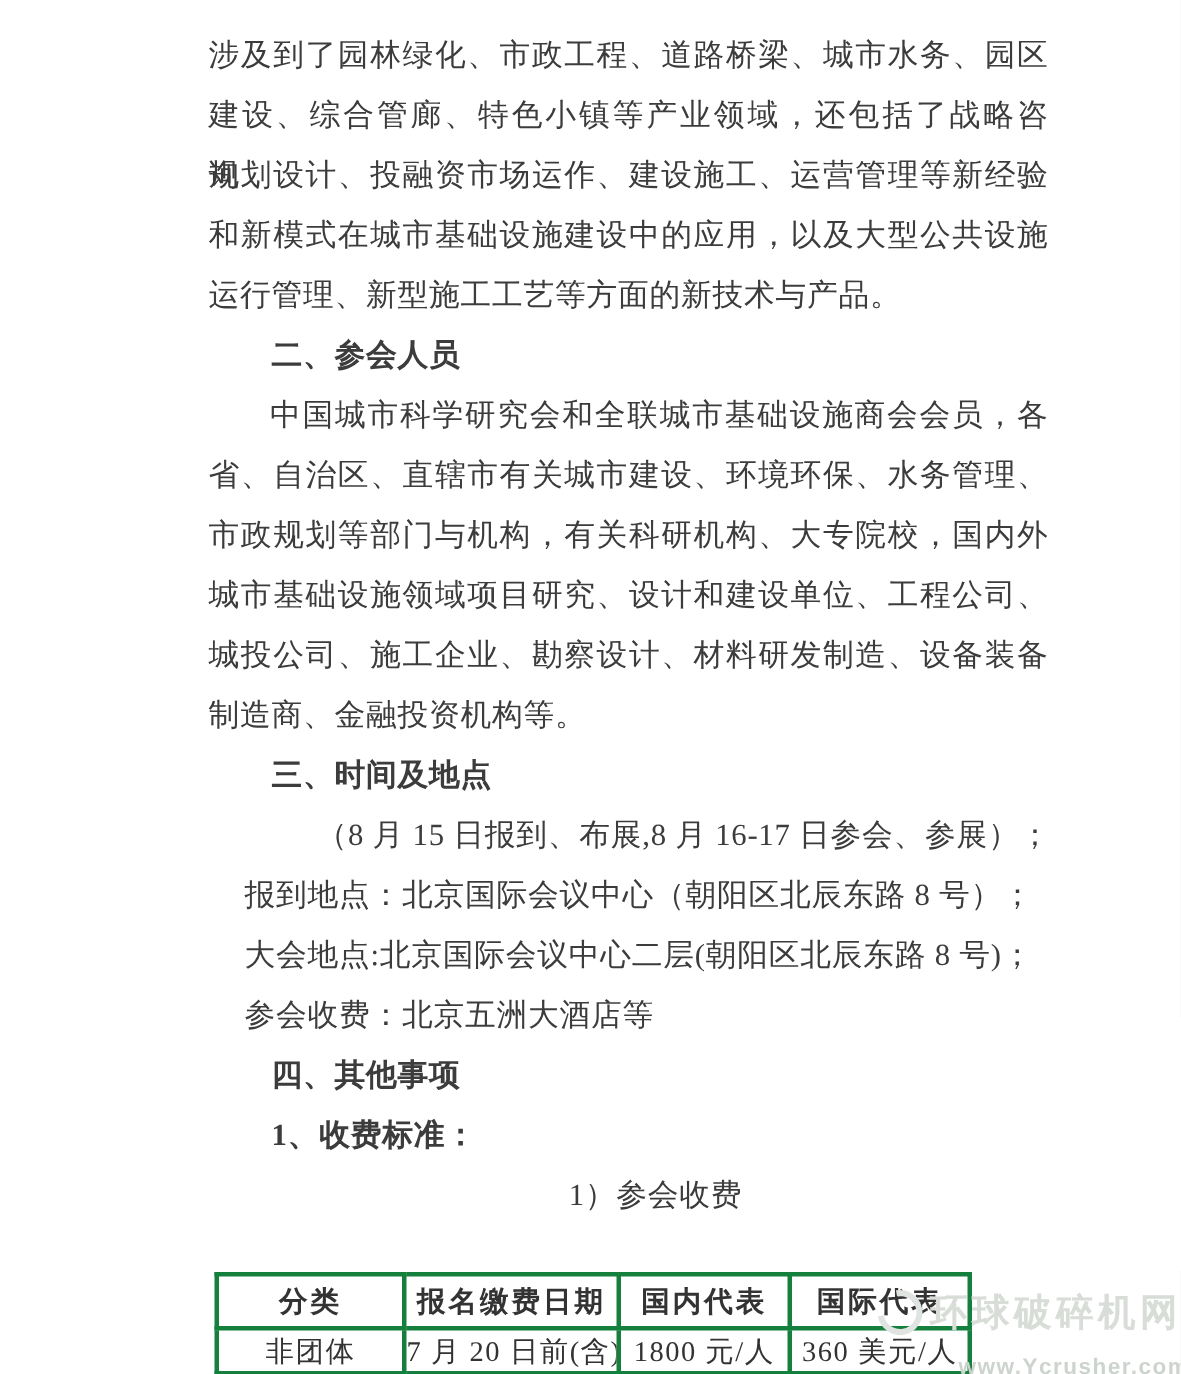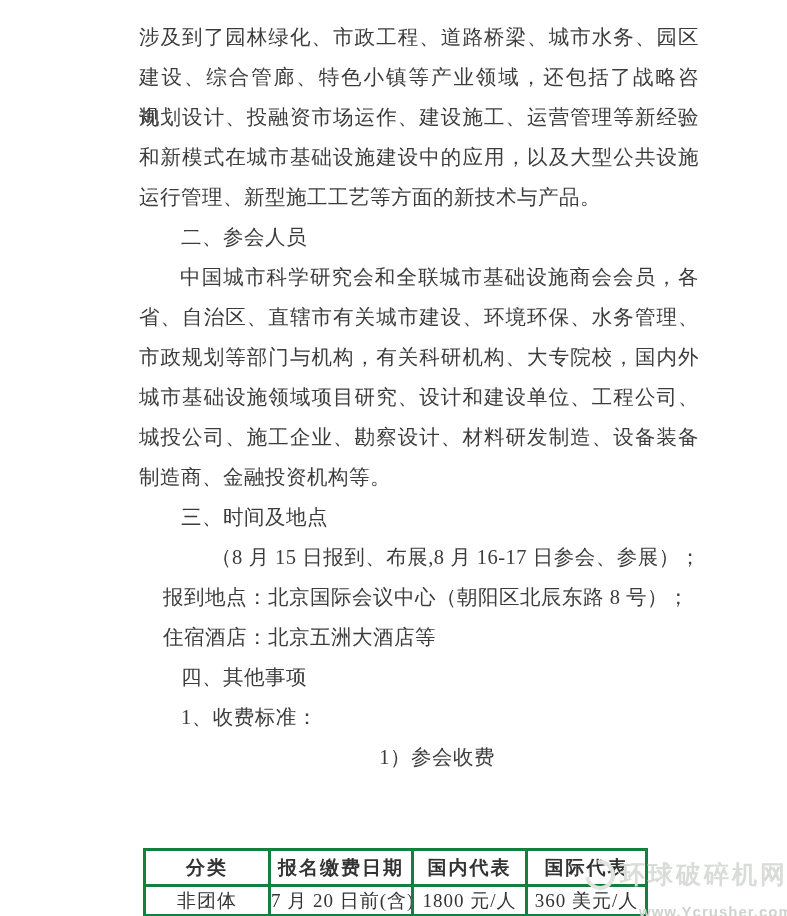--- a/index.html
+++ b/index.html
@@ -16,21 +16,21 @@
     position:absolute;left:113px;top:17px;width:560px;margin-left:26px;
   }
   .ln{
     height:40px;line-height:40px;
     font-size:20.5px;
     white-space:nowrap;
     letter-spacing:0.5px;
   }
   .j{ text-align:justify; text-align-last:justify; white-space:normal; }
   .fi{ padding-left:41px; }   
-  .ind2{ padding-left:42px; } 
+  .ind2{ padding-left:42px;font-weight:bold; } 
   .indS{ padding-left:24px; } 
   .indL{ padding-left:72px; } 
   .indM{ padding-left:36px;text-align:center; } 
 
   table.fees{
     position:absolute;left:143px;top:848px;width:502px;
     border-collapse:collapse;table-layout:fixed;
     font-size:19px;color:#333;
   }
   table.fees th, table.fees td{
@@ -79,21 +79,22 @@
     <div class="ln ind2">二、参会人员</div>
     <div class="ln j fi">中国城市科学研究会和全联城市基础设施商会会员，各</div>
     <div class="ln j">省、自治区、直辖市有关城市建设、环境环保、水务管理、</div>
     <div class="ln j">市政规划等部门与机构，有关科研机构、大专院校，国内外</div>
     <div class="ln j">城市基础设施领域项目研究、设计和建设单位、工程公司、</div>
     <div class="ln j">城投公司、施工企业、勘察设计、材料研发制造、设备装备</div>
     <div class="ln">制造商、金融投资机构等。</div>
     <div class="ln ind2">三、时间及地点</div>
     <div class="ln indL">（8 月 15 日报到、布展,8 月 16-17 日参会、参展）；</div>
     <div class="ln indS">报到地点：北京国际会议中心（朝阳区北辰东路 8 号）；</div>
-    <div class="ln indS">住宿酒店：北京五洲大酒店等</div>
+    <div class="ln indS">大会地点:北京国际会议中心二层(朝阳区北辰东路 8 号)；</div>
+    <div class="ln indS">参会收费：北京五洲大酒店等</div>
     <div class="ln ind2">四、其他事项</div>
     <div class="ln ind2">1、收费标准：</div>
     <div class="ln indM">1）参会收费</div>
   </div>
 
   <table class="fees">
     <colgroup>
       <col class="c1">
         <col class="c2">
         <col class="c3">

